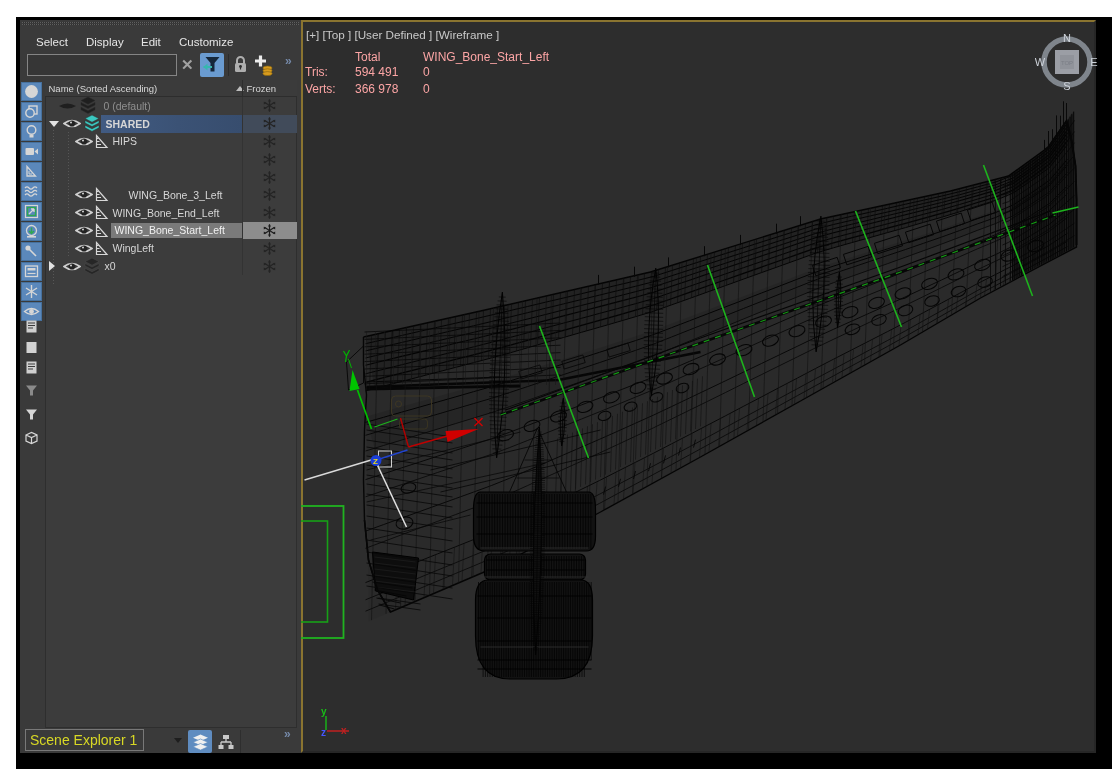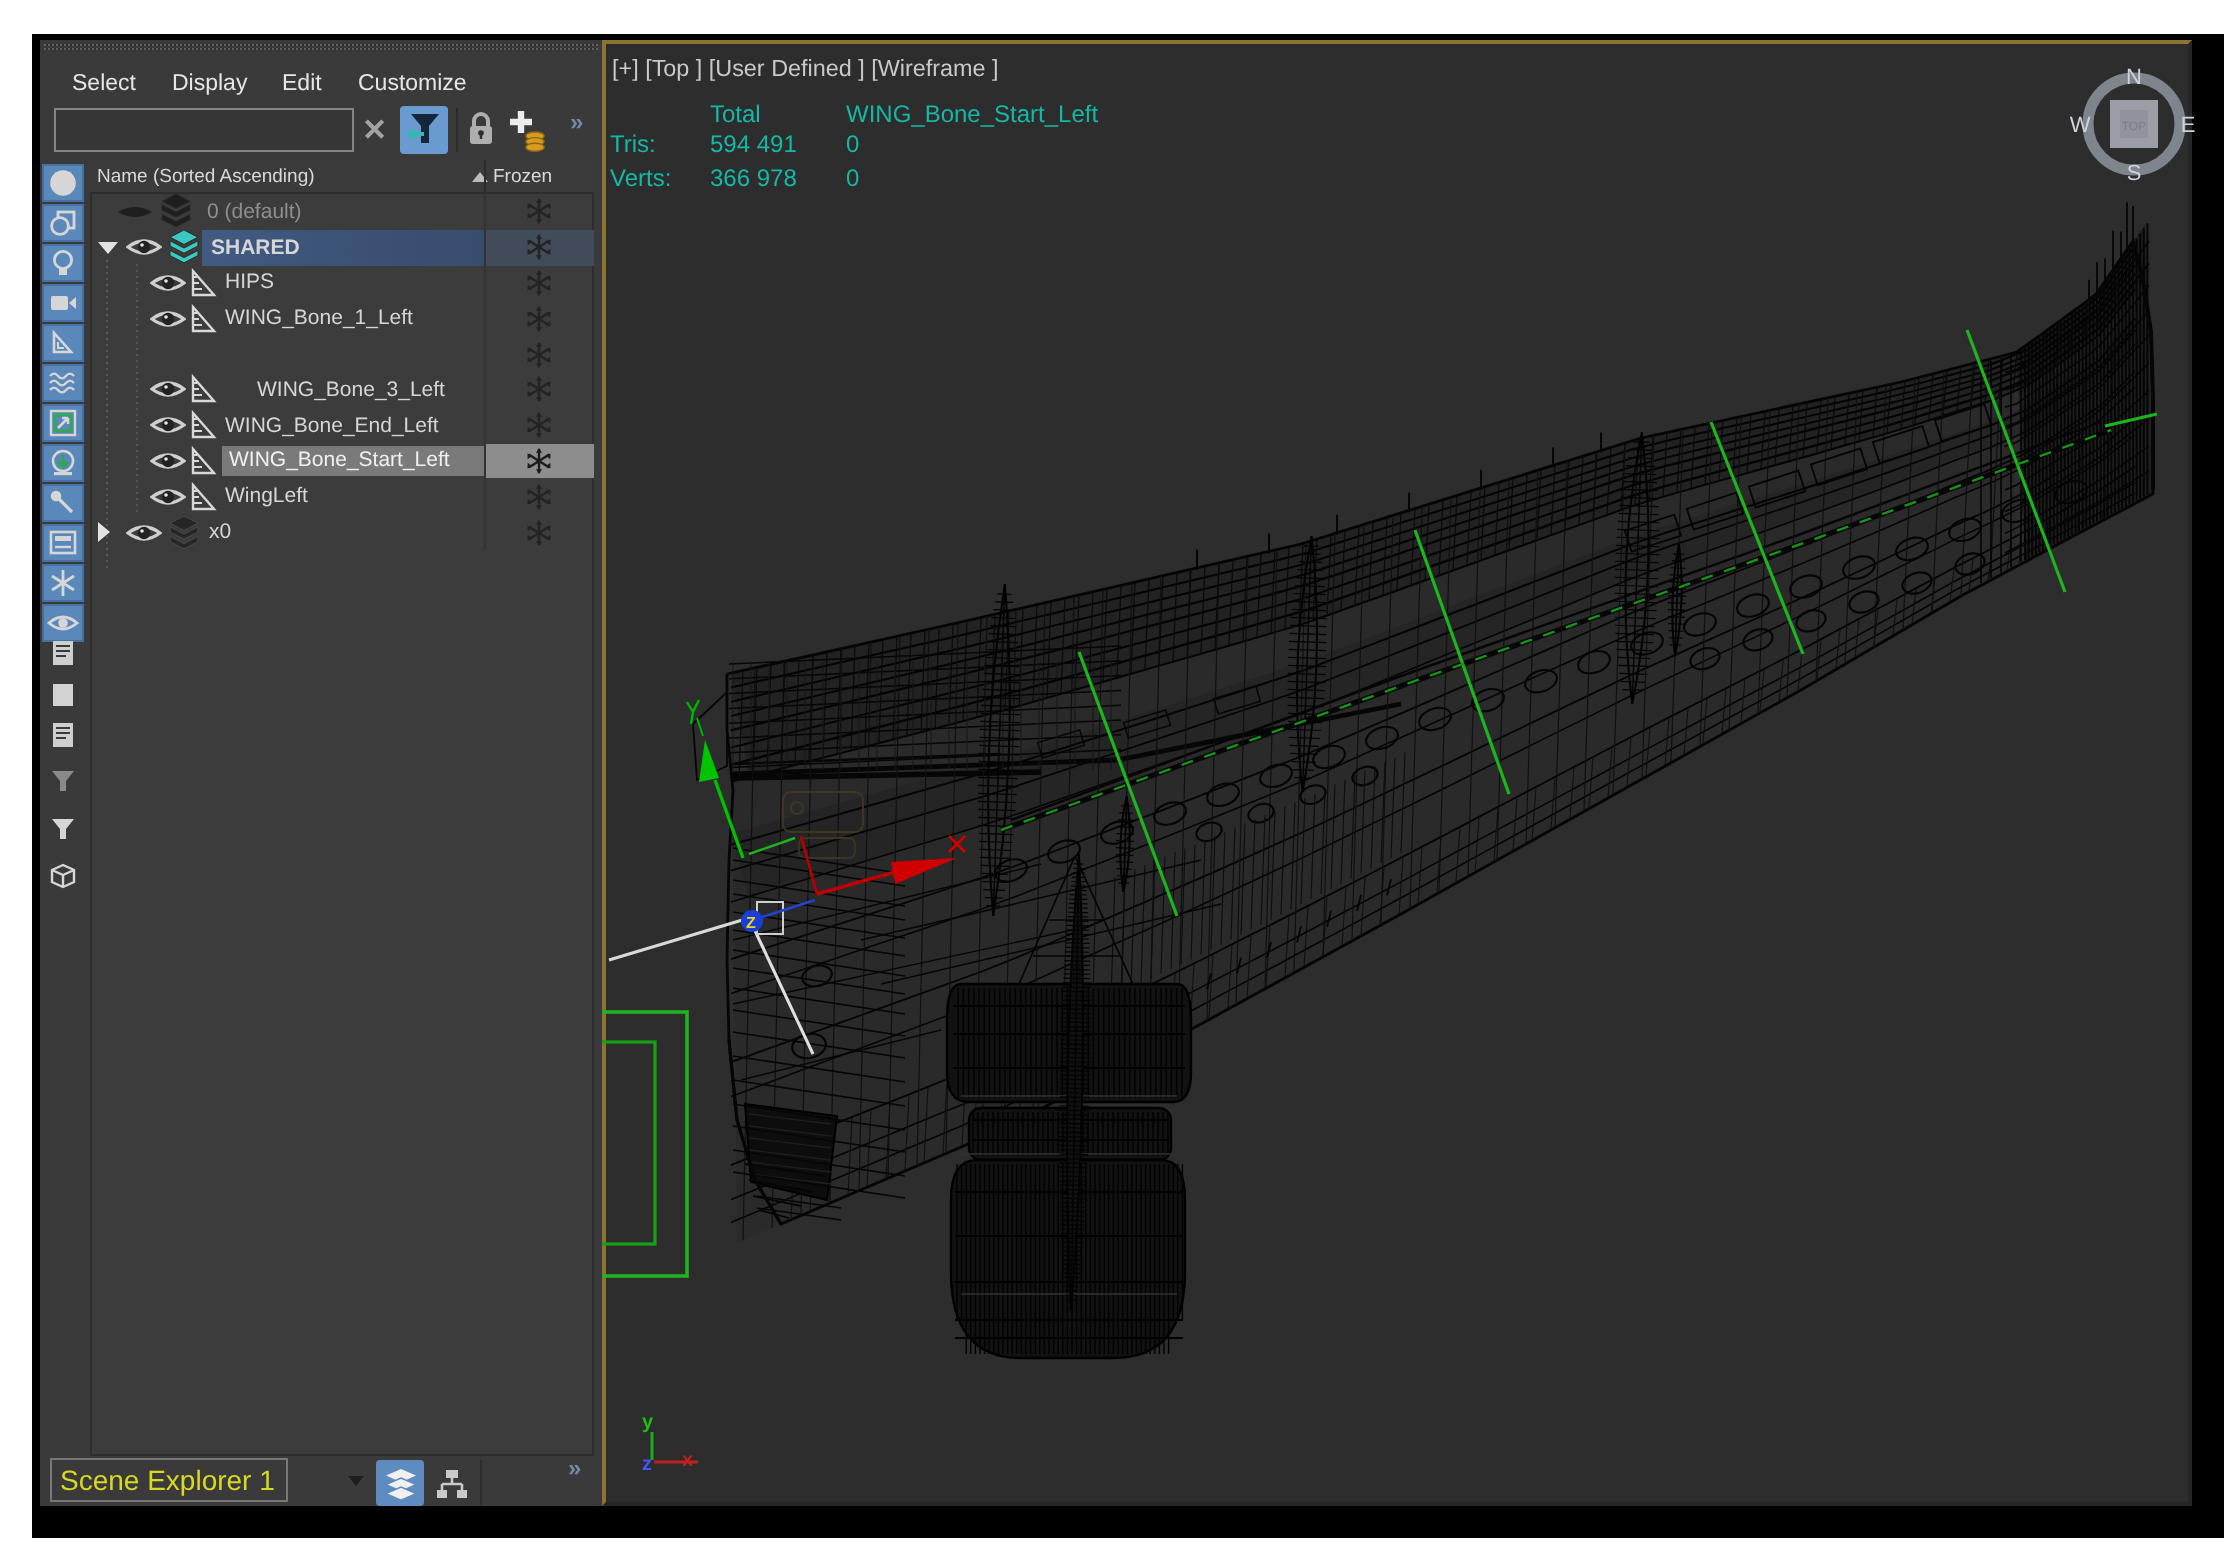--- a/index.html
+++ b/index.html
@@ -40,21 +40,21 @@
 .arr.rt { border-top:5px solid transparent; border-bottom:5px solid transparent; border-left:6px solid #e2e2e2; margin-right:8px; }
 
 #combo { position:absolute; left:5px; top:709px; width:119px; height:22px; border:1px solid #787878; color:#d8d825; font-size:14px; line-height:21px; padding-left:4px; }
 #cmbarr { position:absolute; left:154px; top:718px; width:0; height:0; border-left:4px solid transparent; border-right:4px solid transparent; border-top:5px solid #1e1e1e; }
 #blay { position:absolute; left:168px; top:710px; width:24px; height:23px; background:#5f8cc0; border-radius:2px; display:flex; align-items:center; justify-content:center; }
 #bhier { position:absolute; left:194px; top:710px; width:24px; height:23px; display:flex; align-items:center; justify-content:center; }
 #vsep2 { position:absolute; left:220px; top:710px; width:1px; height:23px; background:#2e2e2e; }
 
 #vp { position:absolute; left:280.5px; top:0; width:795.5px; height:733px; background:#2d2d2d; border-left:2px solid #8a7430; border-top:2px solid #8a7430; border-right:2px solid #262626; border-bottom:2px solid #262626; }
 #vp .label { position:absolute; left:3.5px; top:5.5px; color:#c9c9c9; font-size:11.7px; }
-.stats { position:absolute; color:#14b8a6; font-size:12px; white-space:pre; }
+.stats { position:absolute; color:#fca5a5; font-size:12px; white-space:pre; }
 #wiresvg { position:absolute; left:-2px; top:-2px; }
 
 #vc { position:absolute; left:737.5px; top:11px; width:60px; height:60px; }
 
 .tri { position:absolute; font-size:10px; font-weight:bold; }
 </style></head>
 <body>
 <div id="frame"></div>
 <div id="app">
   <div id="panel">
@@ -306,34 +306,20 @@
               <polygon points="7,14 5.4,11.4 8.6,11.4"></polygon>
               <polygon points="0.8,3 0.9,6 3.4,4.2"></polygon>
               <polygon points="13.2,11 13.1,8 10.6,9.8"></polygon>
               <polygon points="13.2,3 13.1,6 10.6,4.2"></polygon>
               <polygon points="0.8,11 0.9,8 3.4,9.8"></polygon>
             </g>
           </svg>
         </div>
       </div>
 <div class="trow" style="top:130.4px">
-        <div class="tname" style="">
-          <span style="width:28px"></span>
-          <svg width="18" height="13" viewBox="0 0 18 13" style="flex:none">
-            <path d="M1,6.5 Q9,0.5 17,6.5 Q9,12.5 1,6.5 Z" fill="none" stroke="#cfcfcf" stroke-width="1.6"></path>
-            <circle cx="9" cy="6.5" r="3.1" fill="#232323"></circle>
-            <circle cx="8" cy="5.5" r="0.9" fill="#e8e8e8"></circle>
-          </svg>
-          <span style="width:1px"></span>
-          <svg width="15" height="15" viewBox="0 0 15 15" style="flex:none">
-            <path d="M2.5,1.5 L2.5,13.5 L13,13.5 Z" fill="none" stroke="#d8d8d8" stroke-width="1.2"></path>
-            <path d="M2.5,4.5 L4.5,4.5 M2.5,7.5 L5.5,7.5 M2.5,10.5 L7,10.5" stroke="#d8d8d8" stroke-width="1"></path>
-          </svg>
-          <span class="txt" style="margin-left:4px">WING_Bone_1_Left</span>
-        </div>
         <div class="tfroz" style="">
           <svg width="13" height="13" viewBox="0 0 14 14">
             <g stroke="#242424" stroke-width="1.3">
               <line x1="7" y1="0.5" x2="7" y2="13.5"></line>
               <line x1="1.5" y1="3.5" x2="12.5" y2="10.5"></line>
               <line x1="12.5" y1="3.5" x2="1.5" y2="10.5"></line>
             </g>
             <g fill="#242424">
               <polygon points="7,0 5.4,2.6 8.6,2.6"></polygon>
               <polygon points="7,14 5.4,11.4 8.6,11.4"></polygon>

